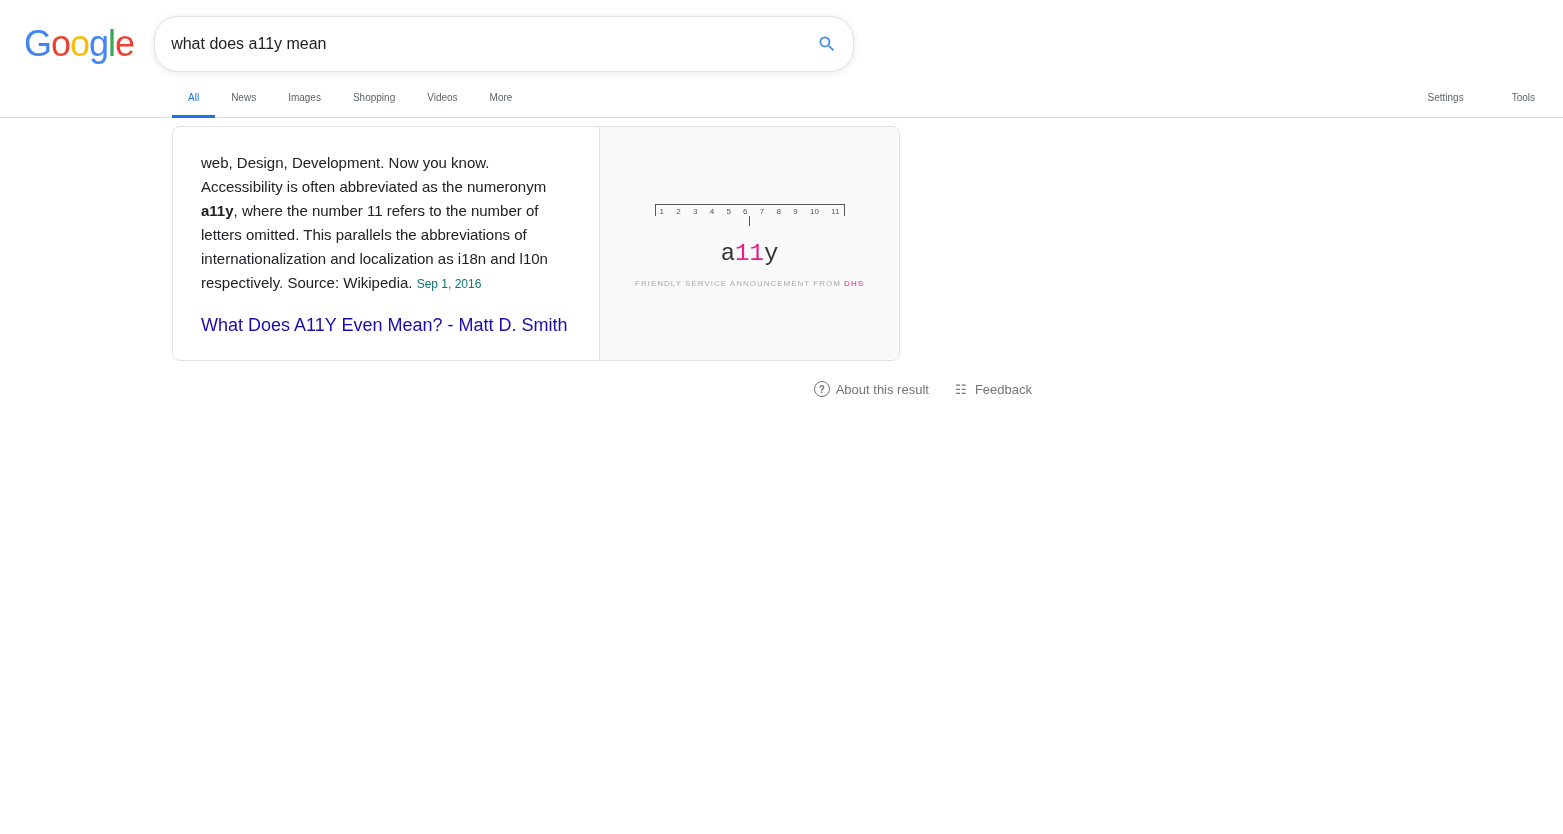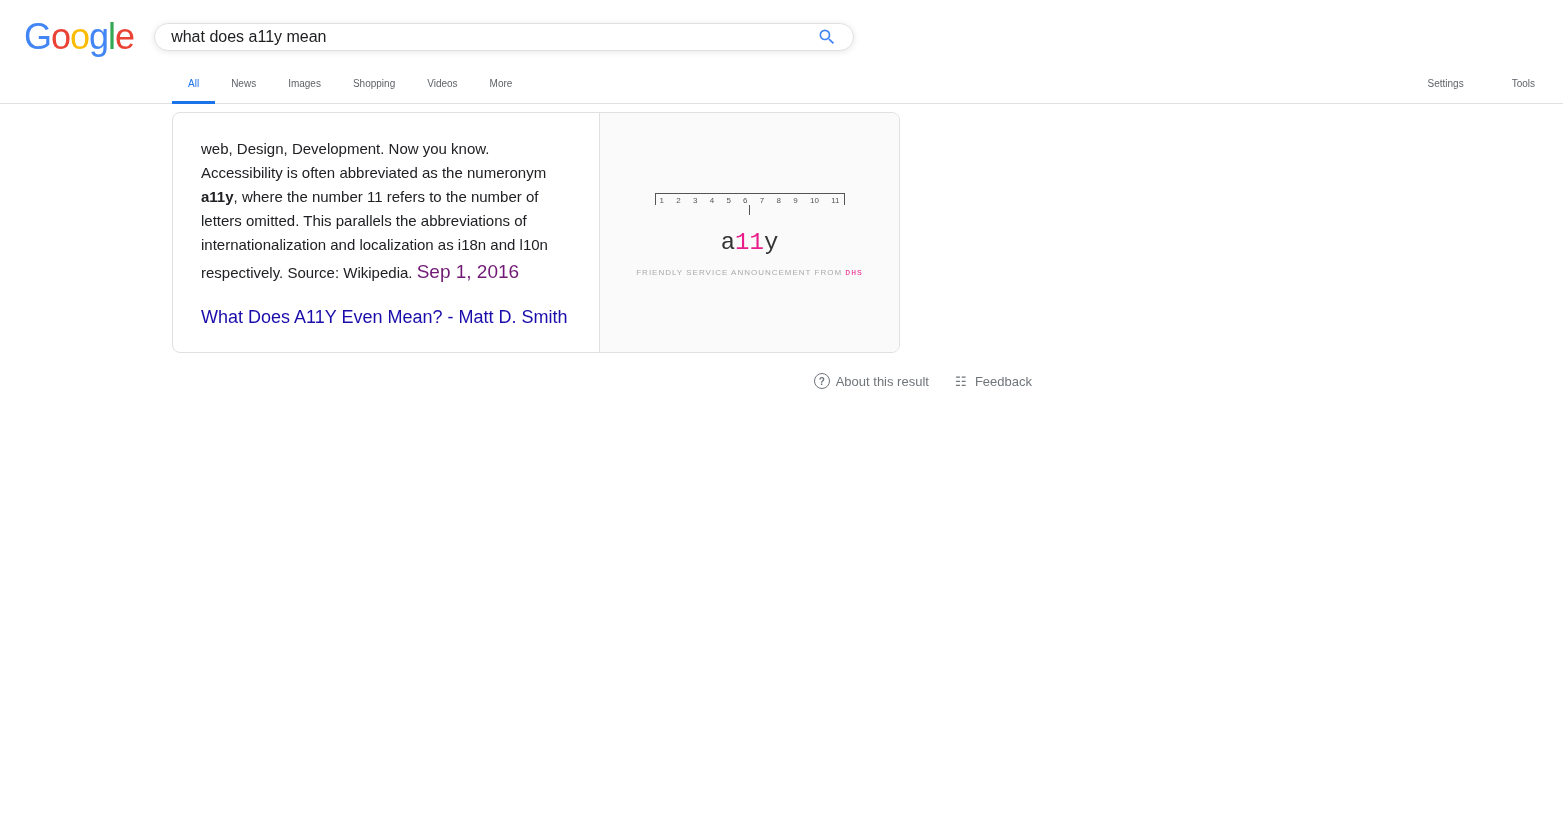--- a/index.html
+++ b/index.html
@@ -35,21 +35,21 @@
     .search-bar-wrapper {
       flex: 1;
       max-width: 700px;
     }
     .search-bar {
       display: flex;
       align-items: center;
       border: 1px solid #dfe1e5;
       border-radius: 24px;
       padding: 8px 16px;
-      height: 28px;
+      height: 56px;
       background: #fff;
       box-shadow: 0 1px 6px rgba(32,33,36,0.1);
     }
     .search-bar input {
       border: none;
       outline: none;
       font-size: 16px;
       color: #202124;
       flex: 1;
       background: transparent;
@@ -128,22 +128,22 @@
       flex: 1;
       padding: 24px 28px;
     }
     .snippet-text {
       font-size: 15px;
       line-height: 1.6;
       color: #202124;
     }
     .snippet-text .bold { font-weight: 700; }
     .snippet-date {
-      color: #701a75;
-      font-size: 19px;
+      color: #0f766e;
+      font-size: 12px;
     }
     .snippet-link-title {
       display: block;
       margin-top: 20px;
       font-size: 18px;
       color: #1a0dab;
       text-decoration: none;
       font-weight: 400;
     }
     .snippet-url {
@@ -222,21 +222,20 @@
     .friendly-announcement {
       font-size: 8px;
       color: #aaa;
       margin-top: 12px;
       text-align: center;
       letter-spacing: 1px;
       text-transform: uppercase;
     }
     .friendly-announcement .dhs {
       color: #e91e8c;
-      font-family: Liberation Mono, monospace;
     }
 
     
     .footer-bar {
       display: flex;
       justify-content: flex-end;
       align-items: center;
       padding: 20px 40px 16px 0;
       gap: 24px;
       max-width: 900px;

